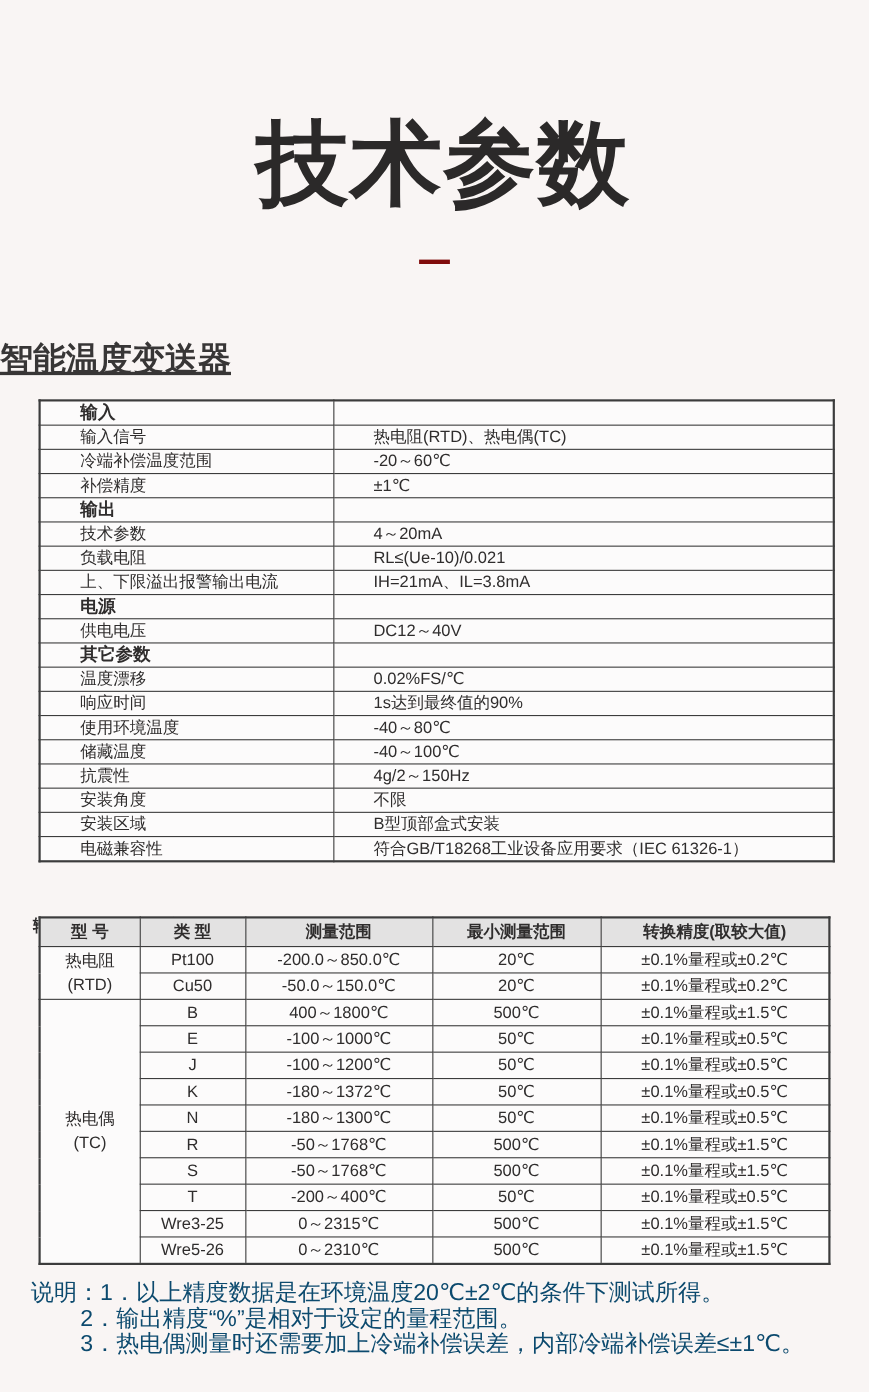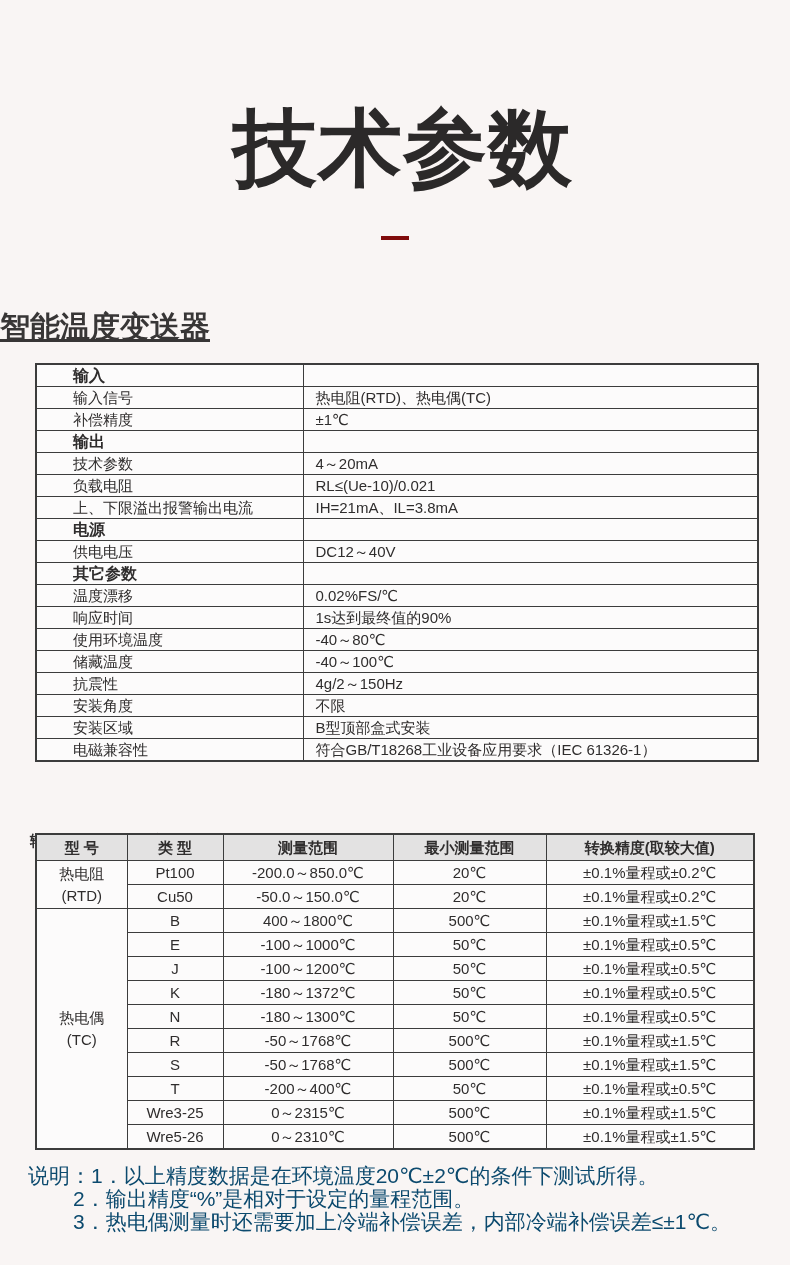--- a/index.html
+++ b/index.html
@@ -34,21 +34,21 @@
   .spec-table {
     position: absolute; top: 363px; left: 35px;
     width: 724px; table-layout: fixed;
     border: 2px solid #3c3c3c;
   }
   .spec-table td {
     height: 21px; padding: 0; font-size: 15px; line-height: 21px;
     white-space: nowrap; overflow: hidden;
   }
   .spec-table td.k { width: 267px; padding-left: 36px; }
-  .spec-table td.v { padding-left: 12px; }
+  .spec-table td.v { padding-left: 36px; }
   .spec-table tr.section td.k { font-weight: 700; font-size: 16px; }
 
   .section-label {
     position: absolute; top: 832px; left: 30px;
     font-size: 15px; font-weight: 600; color: #2f2d2d;
   }
 
   .acc-table {
     position: absolute; top: 833px; left: 35px;
     width: 718px; table-layout: fixed;
@@ -84,20 +84,24 @@
 
   <table class="spec-table">
     <tbody id="spec-tbody">
         <tr class="section">
           <td class="k">输入</td>
           <td class="v"></td>
         </tr>
         <tr>
           <td class="k">输入信号</td>
           <td class="v">热电阻(RTD)、热电偶(TC)</td>
+        </tr>
+        <tr>
+          <td class="k">冷端补偿温度范围</td>
+          <td class="v">-20～60℃</td>
         </tr>
         <tr>
           <td class="k">补偿精度</td>
           <td class="v">±1℃</td>
         </tr>
         <tr class="section">
           <td class="k">输出</td>
           <td class="v"></td>
         </tr>
         <tr>

